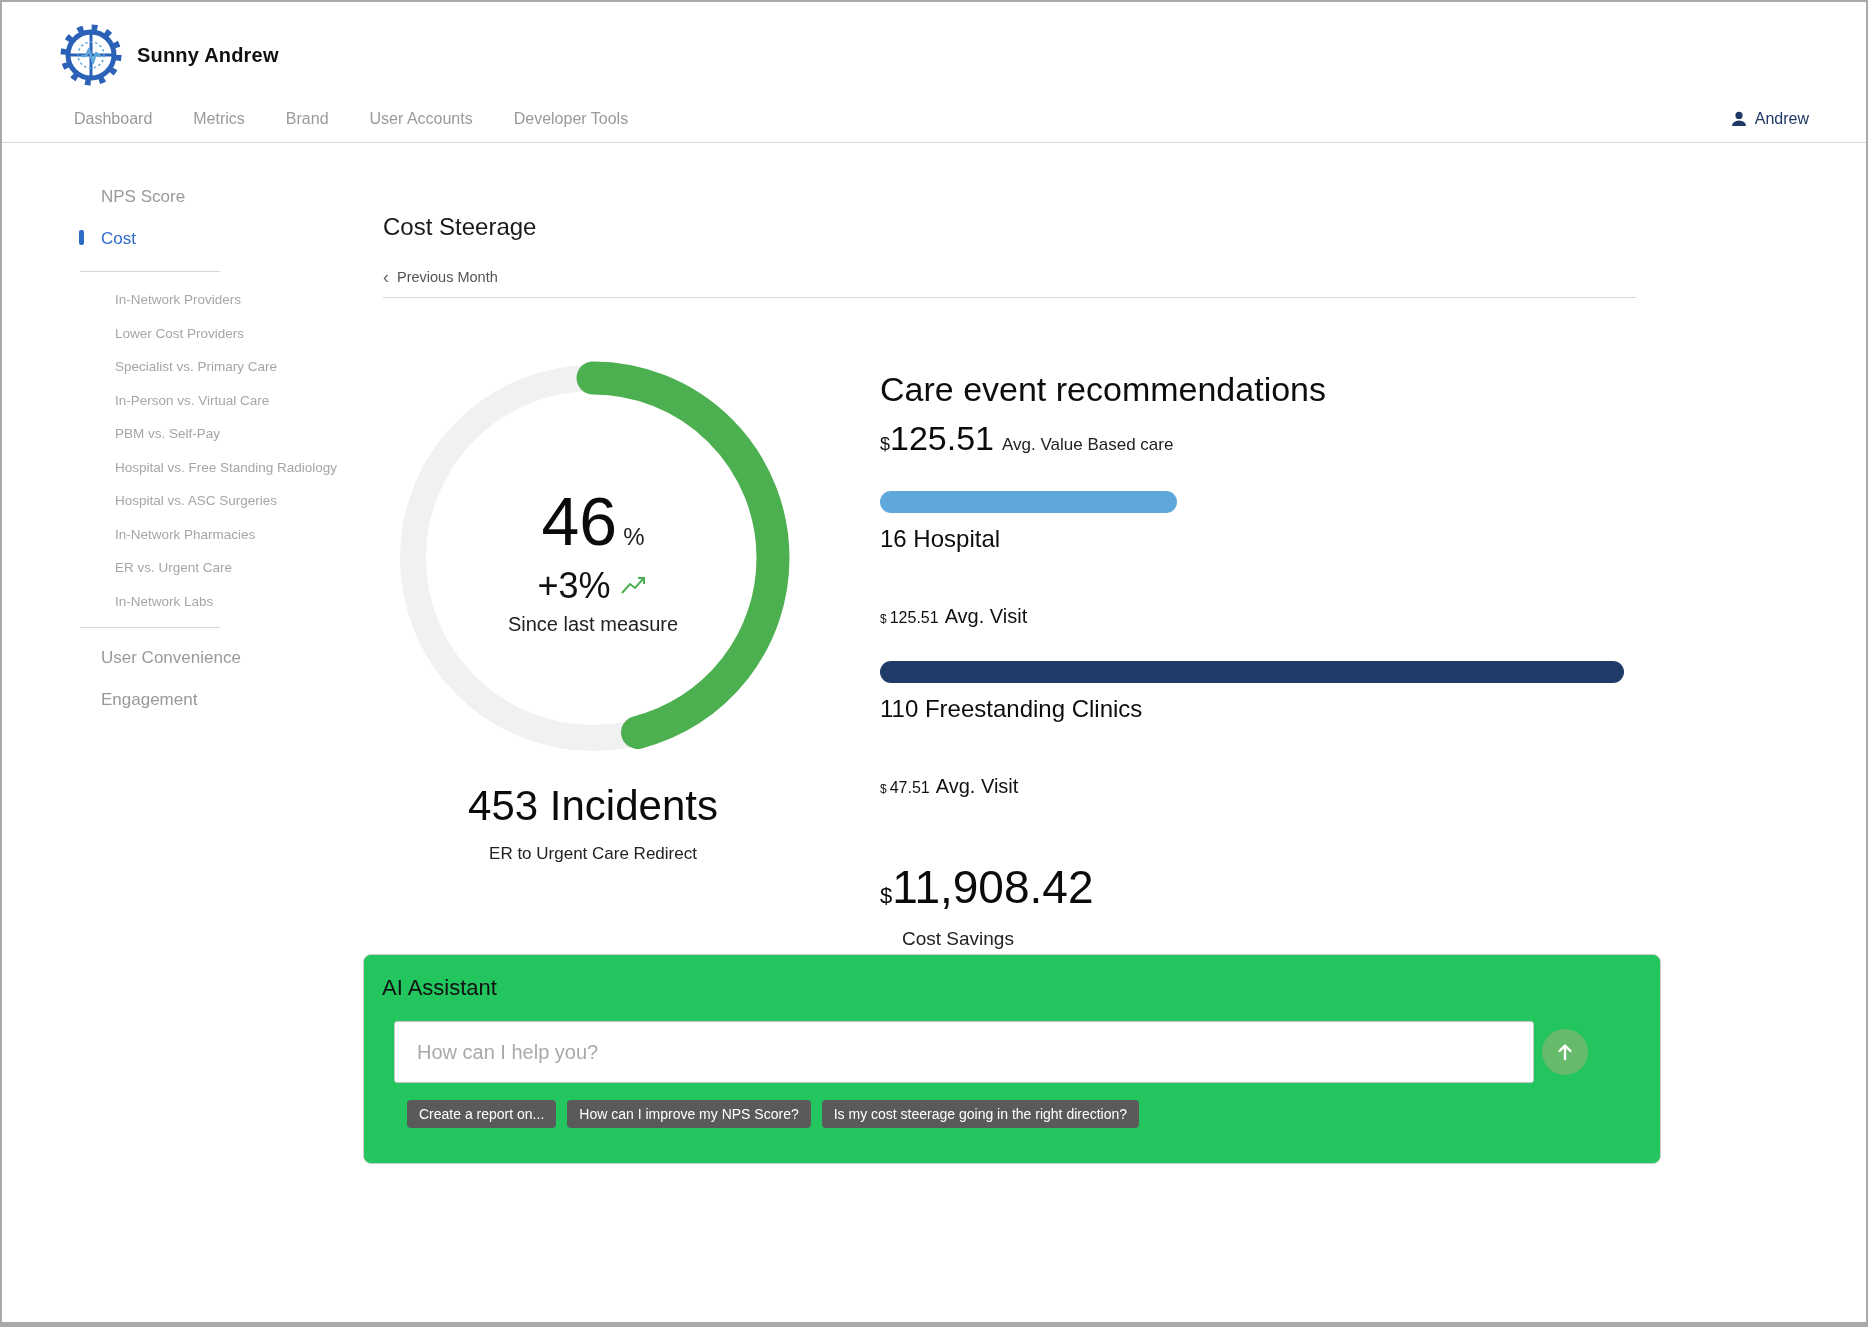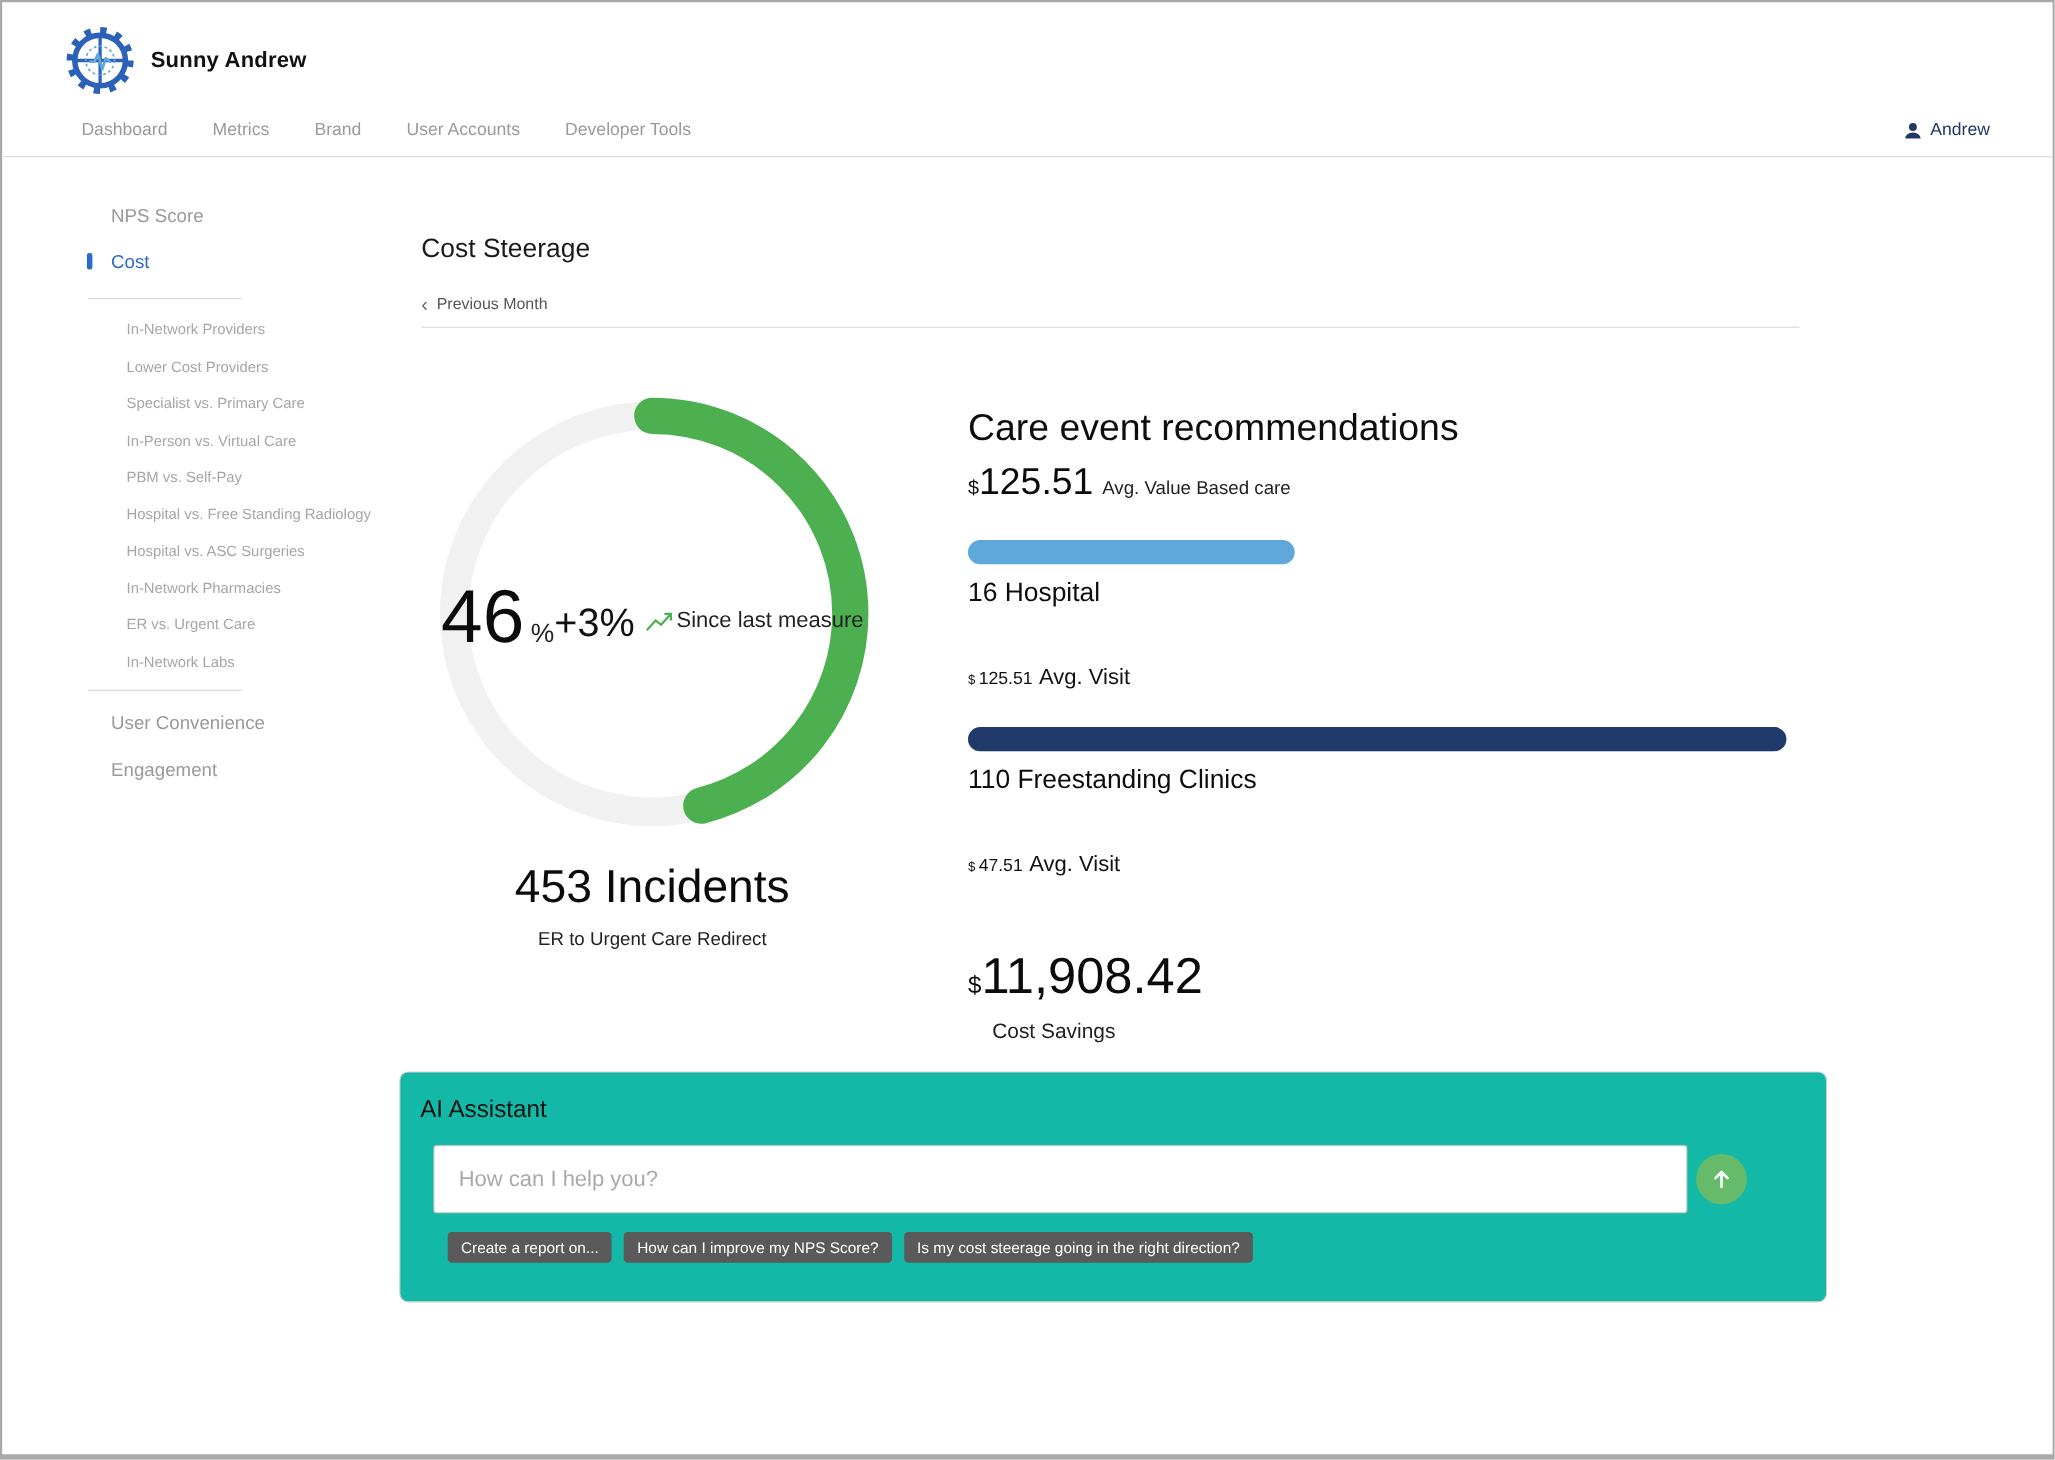--- a/index.html
+++ b/index.html
@@ -40,21 +40,21 @@
   .month-row { display:flex; align-items:center; margin-top:28px; padding-bottom:12px; border-bottom:1px solid #d9d9d9; position:relative; }
   .prev-month { background:none; border:none; font-family:inherit; font-size:14.5px; color:#555; cursor:pointer; display:flex; align-items:center; gap:8px; }
   .prev-month .chev { font-size:18px; line-height:14px; color:#666; }
   .date-range { position:absolute; left:0; right:0; text-align:center; font-size:16.5px; color:#333; }
 
   .dashboard { display:flex; margin-top:60px; }
 
   
   .donut-col { width:420px; text-align:center; position:relative; }
   .donut-wrap { position:relative; width:400px; height:400px; margin:0 auto; }
-  .donut-center { position:absolute; inset:0; display:flex; flex-direction:row; align-items:center; justify-content:center; padding-top:6px; }
+  .donut-center { position:absolute; inset:0; display:flex; flex-direction:column; align-items:center; justify-content:center; padding-top:6px; }
   .gauge-value { font-size:68px; color:#0b0b0b; line-height:1; }
   .gauge-value .pct { font-size:24px; color:#222; margin-left:6px; }
   .gauge-delta { font-size:36px; color:#111; margin-top:10px; display:flex; align-items:center; gap:8px; }
   .gauge-caption { font-size:20px; color:#222; margin-top:6px; }
   .incidents-value { font-size:42px; color:#0b0b0b; margin-top:24px; }
   .incidents-caption { font-size:17px; color:#222; margin-top:14px; }
 
   
   .reco-col { margin-left:77px; width:744px; padding-top:12px; }
   .reco-title { font-size:34px; font-weight:normal; color:#0d0d0d; }
@@ -75,22 +75,22 @@
   .stat + .stat { margin-left:82px; }
   .stat-num { display:flex; align-items:baseline; }
   .stat-cur { font-size:22px; color:#0b0b0b; }
   .stat-big { font-size:46px; color:#0b0b0b; }
   .stat-pct { font-size:20px; color:#0b0b0b; margin-left:2px; }
   .stat-label { font-size:19px; color:#222; margin-top:14px; padding-left:22px; }
   .stat.savings .stat-label { padding-left:0; }
 
   
   .ai-card {
-    position:absolute; left:361px; top:972px; width:1298px; height:210px;
-    border:1px solid #cfcfcf; border-radius:8px; background:#14b8a6; padding:20px 18px;
+    position:absolute; left:361px; top:952px; width:1298px; height:210px;
+    border:1px solid #cfcfcf; border-radius:8px; background:#22c55e; padding:20px 18px;
   }
   .ai-title { font-size:22px; font-weight:normal; color:#111; }
   .ai-input-row { display:flex; align-items:center; margin-top:20px; margin-left:12px; }
   .ai-input {
     width:1140px; height:62px; border:1px solid #c6c6c6; border-radius:3px;
     font-family:inherit; font-size:20px; color:#333; padding:0 22px; outline:none;
   }
   .ai-input::placeholder { color:#a9a9a9; }
   .send-btn {
     width:46px; height:46px; border-radius:50%; background:#66bb6a; border:none;

